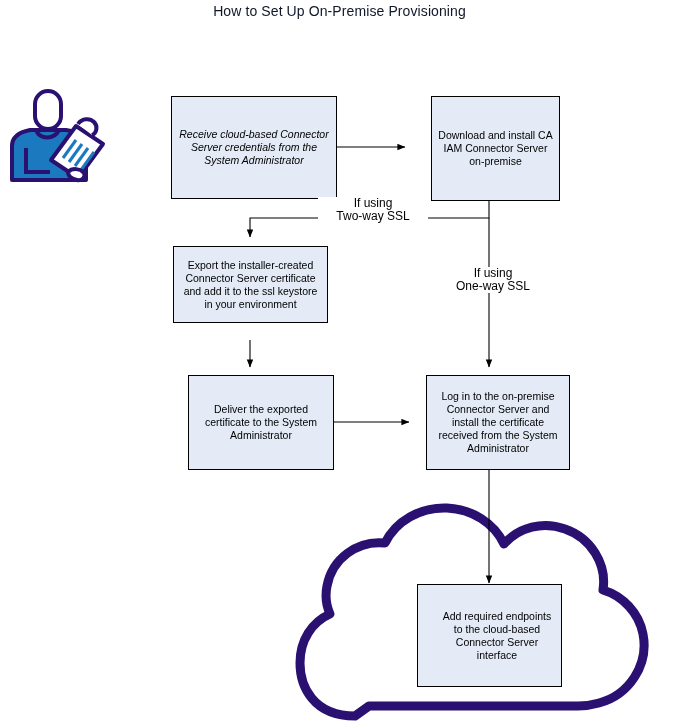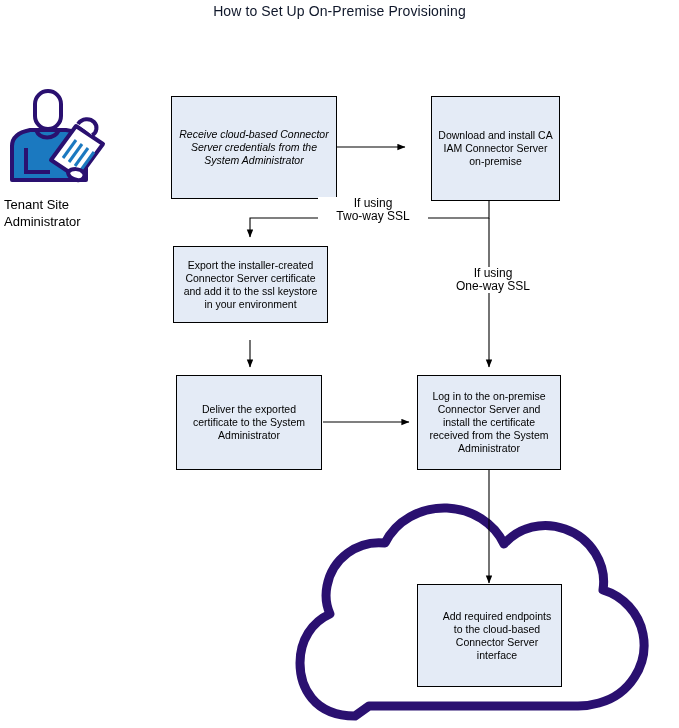--- a/index.html
+++ b/index.html
@@ -149,40 +149,38 @@
 
       <line x1="57" y1="70" x2="70" y2="52" stroke="#1b79c0" stroke-width="3"></line>
       <line x1="63" y1="74" x2="76" y2="56" stroke="#1b79c0" stroke-width="3"></line>
       <line x1="69" y1="78" x2="82" y2="60" stroke="#1b79c0" stroke-width="3"></line>
       <line x1="75" y1="82" x2="88" y2="64" stroke="#1b79c0" stroke-width="3"></line>
 
       <path d="M 62 84 C 66 80, 74 80, 78 85 C 80 89, 76 93, 71 92 C 66 91, 62 88, 62 84 Z" fill="#ffffff" stroke="#2a1070" stroke-width="4" stroke-linejoin="round"></path>
     </g>
   </svg>
 
-  <div class="actor-label" style="left:4px; top:196px; width:120px;">Tenant Site
-Administrator</div>
 
   <div class="node-box" style="left:171px; top:96px; width:166px; height:103px;font-style:italic;">
     <span>Receive cloud-based Connector Server credentials from the System Administrator</span>
   </div>
 
   <div class="node-box" style="left:431px; top:96px; width:129px; height:105px;">
     <span>Download and install CA IAM Connector Server on-premise</span>
   </div>
 
   <div class="node-box" style="left:173px; top:246px; width:155px; height:77px;">
     <span>Export the installer-created Connector Server certificate and add it to the ssl keystore in your environment</span>
   </div>
 
-  <div class="node-box" style="left:176px; top:375px; width:146px; height:95px;">
+  <div class="node-box" style="left:188px; top:375px; width:146px; height:95px;">
     <span>Deliver the exported certificate to the System Administrator</span>
   </div>
 
-  <div class="node-box" style="left:417px; top:375px; width:144px; height:95px;">
+  <div class="node-box" style="left:426px; top:375px; width:144px; height:95px;">
     <span>Log in to the on-premise Connector Server and install the certificate received from the System Administrator</span>
   </div>
 
   <div class="node-box" style="left:417px; top:584px; width:145px; height:103px;padding-left:20px;">
     <span>Add required endpoints to the cloud-based Connector Server interface</span>
   </div>
 
   <div class="edge-label" style="left:318px; top:197px; width:110px;">If using
 Two-way SSL</div>
 

